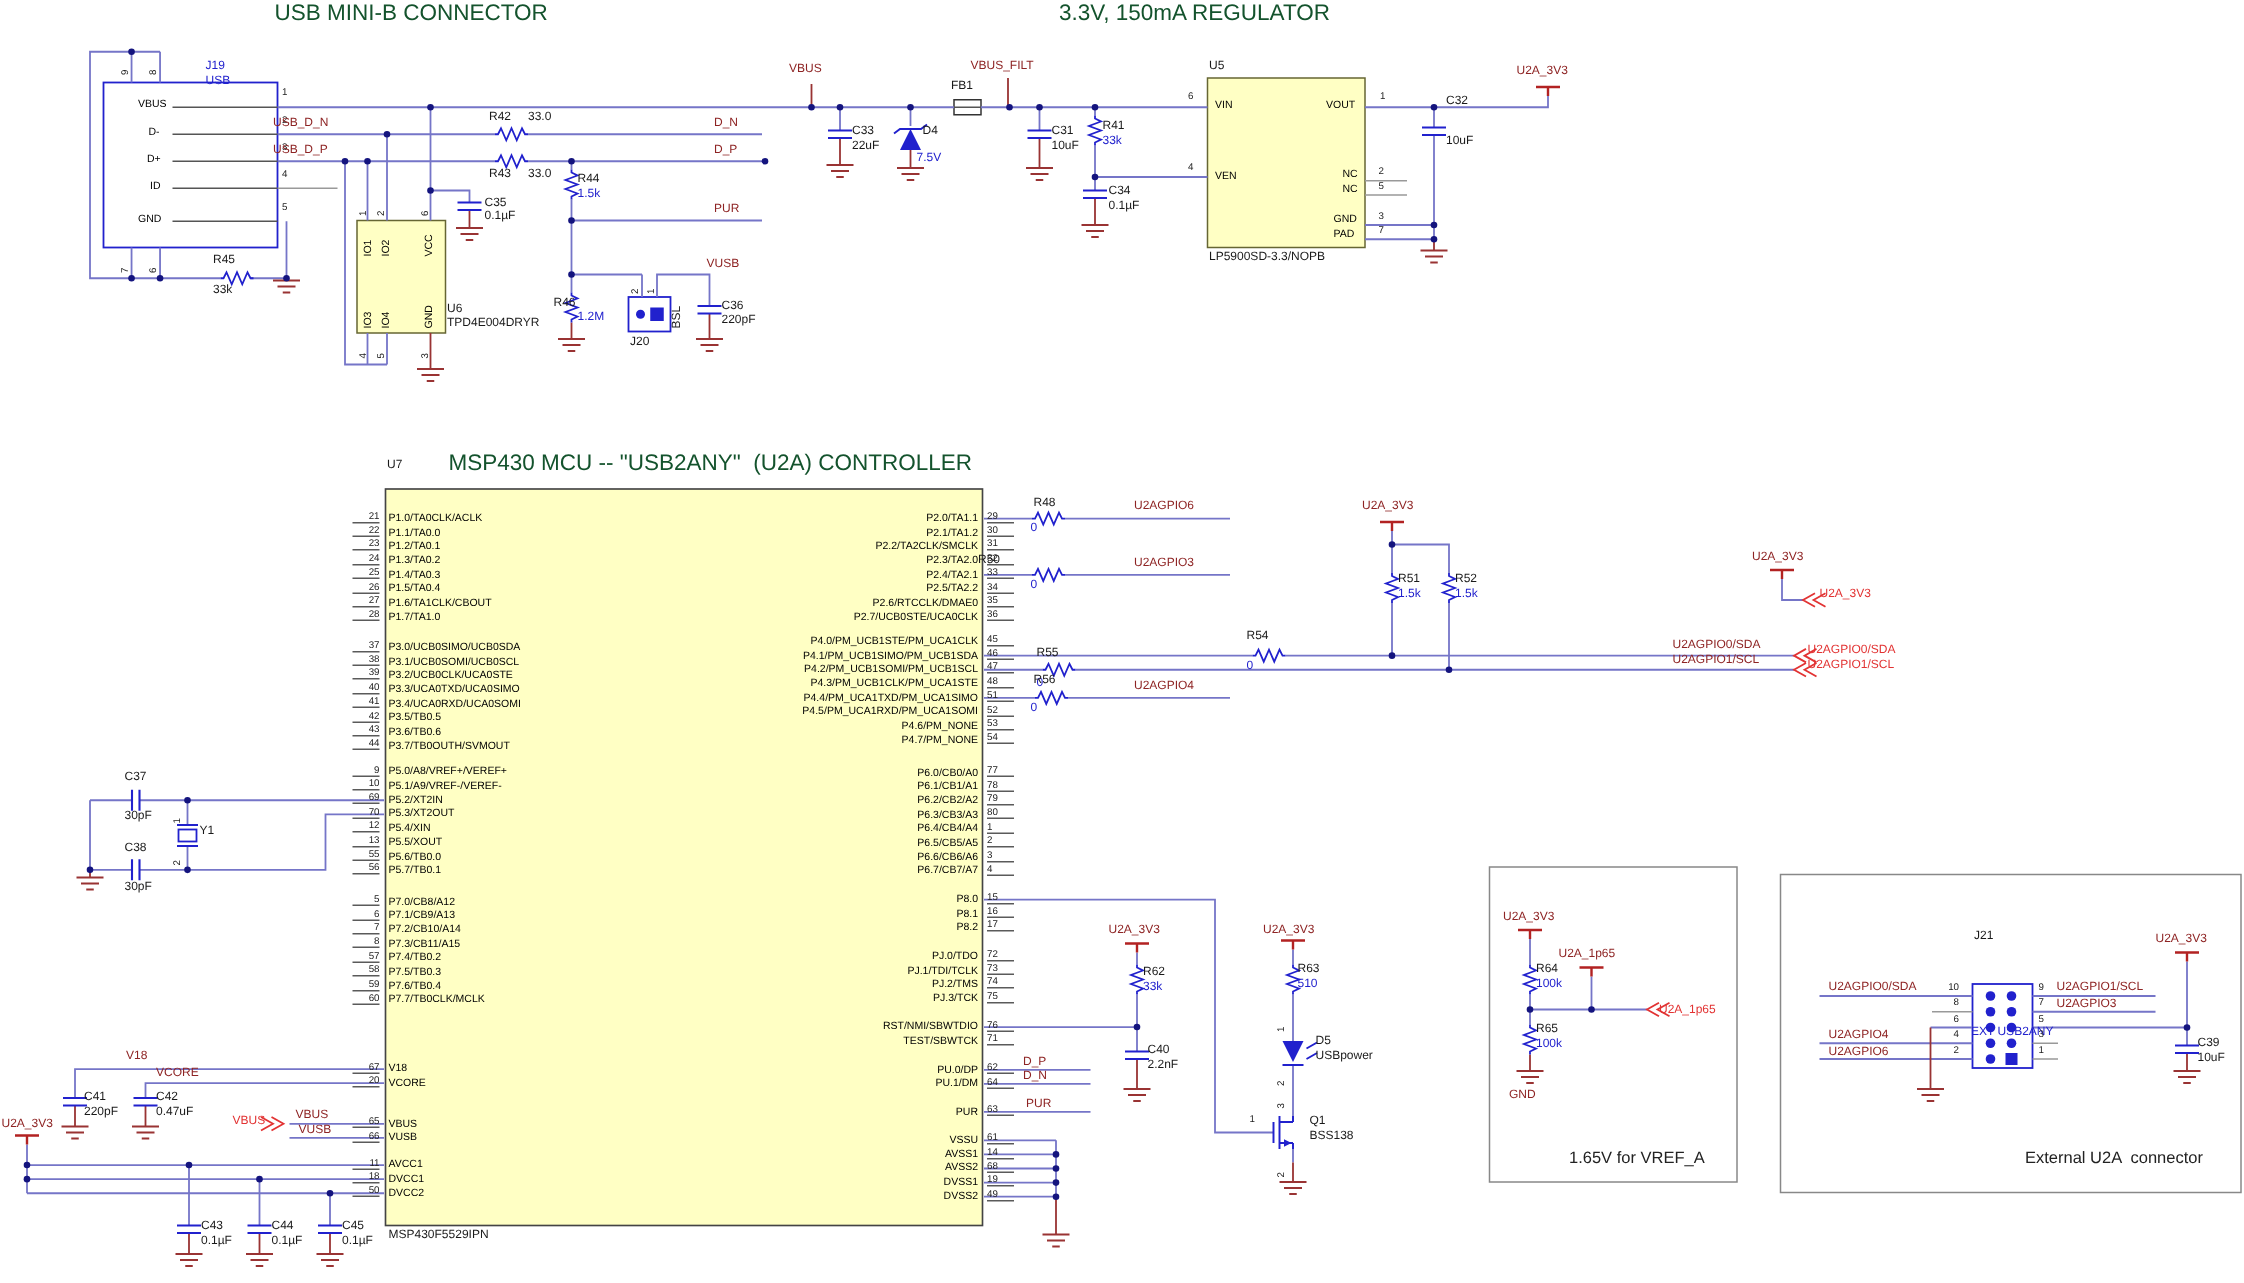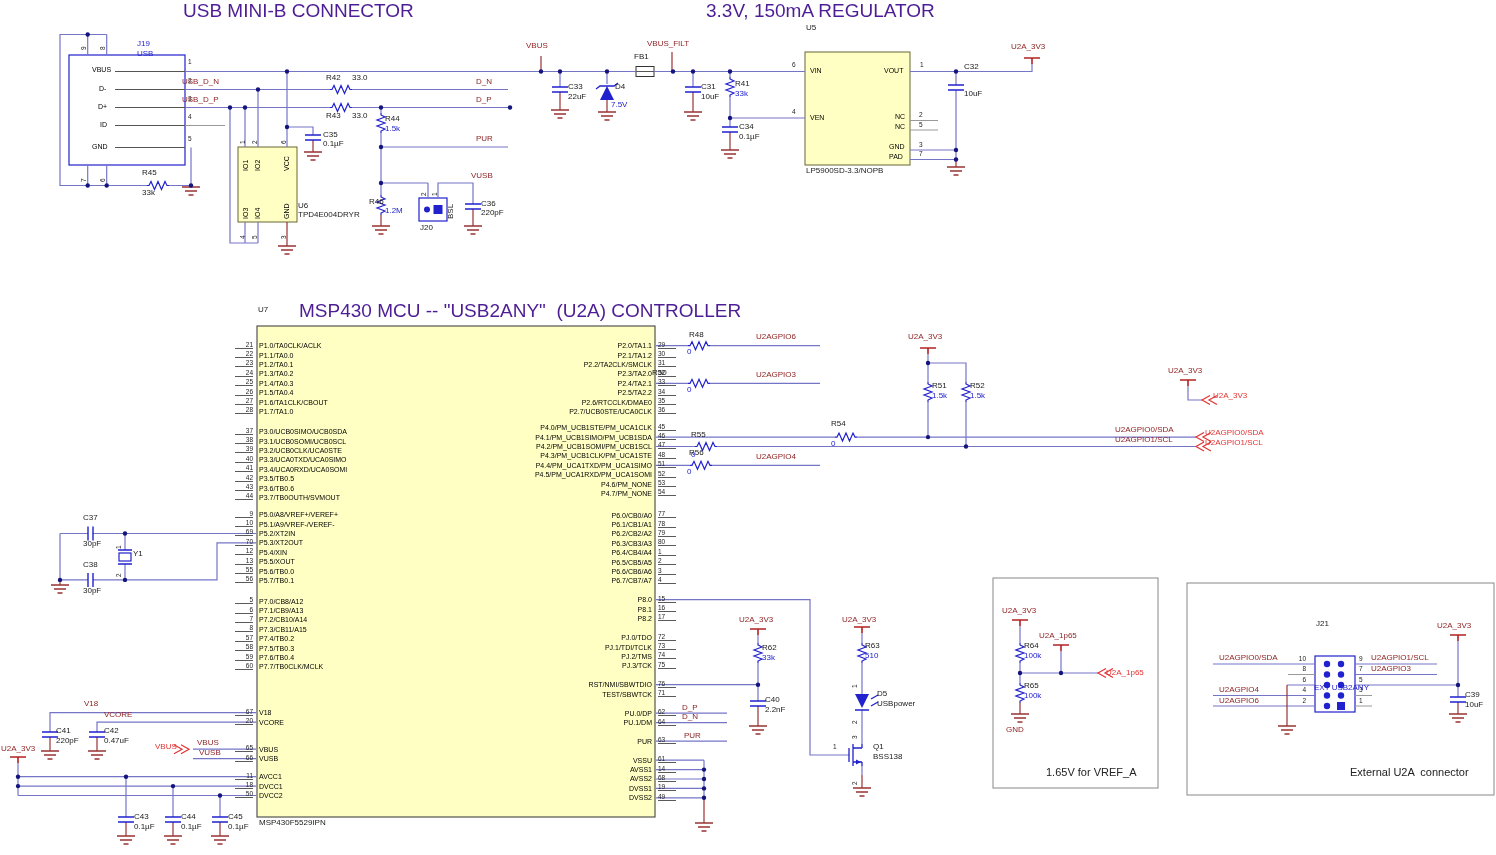--- a/index.html
+++ b/index.html
@@ -5,21 +5,21 @@
   html,body{margin:0;padding:0;background:#fff}
   .stage{position:relative;width:1496px;height:855px;background:#fff;font-family:"Liberation Sans",sans-serif;overflow:hidden}
   .stage svg{position:absolute;left:0;top:0}
   .lbl{position:absolute;white-space:pre;line-height:1;pointer-events:none}
   .net{font-size:8px;color:#8e2424}
   .off{font-size:8px;color:#e23333}
   .ref{font-size:8px;color:#1a1a1a}
   .vblk{font-size:8px;color:#1a1a1a}
   .vblu{font-size:8px;color:#2121cd}
   .blu{color:#2121cd}
-  .t13{font-size:19px;color:#4c1d95}
+  .t13{font-size:15px;color:#14532d}
   .t11{font-size:11px;color:#222}
   .pin7{font-size:7px;color:#000}
   .num{font-size:6.5px;color:#222}
   .rot{transform-origin:0 0;transform:rotate(-90deg)}
   .pingrp{position:absolute}
   .pingrp.L{left:235px}
   .pingrp.R{left:400px;width:276px}
   .prow{height:9.4px;display:flex;align-items:center}
   .pnum{display:inline-block;width:18px;font-size:6.5px;color:#222;border-bottom:1px solid #5a5a5a;line-height:7px;position:relative;top:-1px}
   .L .pnum{text-align:right;margin-right:6px}
@@ -333,21 +333,21 @@
 <span class="lbl ref" style="left:568px;top:83px">C33</span>
 <span class="lbl vblk" style="left:568px;top:92.5px">22uF</span>
 <span class="lbl ref" style="left:615px;top:83px">D4</span>
 <span class="lbl vblu" style="left:611px;top:101px">7.5V</span>
 <span class="lbl ref" style="left:701px;top:83px">C31</span>
 <span class="lbl vblk" style="left:701px;top:92.5px">10uF</span>
 <span class="lbl ref" style="left:735px;top:80px">R41</span>
 <span class="lbl vblu" style="left:735px;top:89.5px">33k</span>
 <span class="lbl ref" style="left:739px;top:123px">C34</span>
 <span class="lbl vblk" style="left:739px;top:132.5px">0.1µF</span>
-<span class="lbl ref" style="left:806px;top:24px">U5</span>
+<span class="lbl ref" style="left:806px;top:40px">U5</span>
 <span class="lbl vblk" style="left:806px;top:167px">LP5900SD-3.3/NOPB</span>
 <span class="lbl pin7" style="left:810px;top:67px">VIN</span>
 <span class="lbl pin7" style="left:810px;top:113.5px">VEN</span>
 <span class="lbl pin7" style="left:884px;top:67px">VOUT</span>
 <span class="lbl pin7" style="left:895px;top:113px">NC</span>
 <span class="lbl pin7" style="left:895px;top:122.5px">NC</span>
 <span class="lbl pin7" style="left:889px;top:143px">GND</span>
 <span class="lbl pin7" style="left:889px;top:152.5px">PAD</span>
 <span class="lbl num" style="left:792px;top:62px">6</span>
 <span class="lbl num" style="left:792px;top:109px">4</span>

